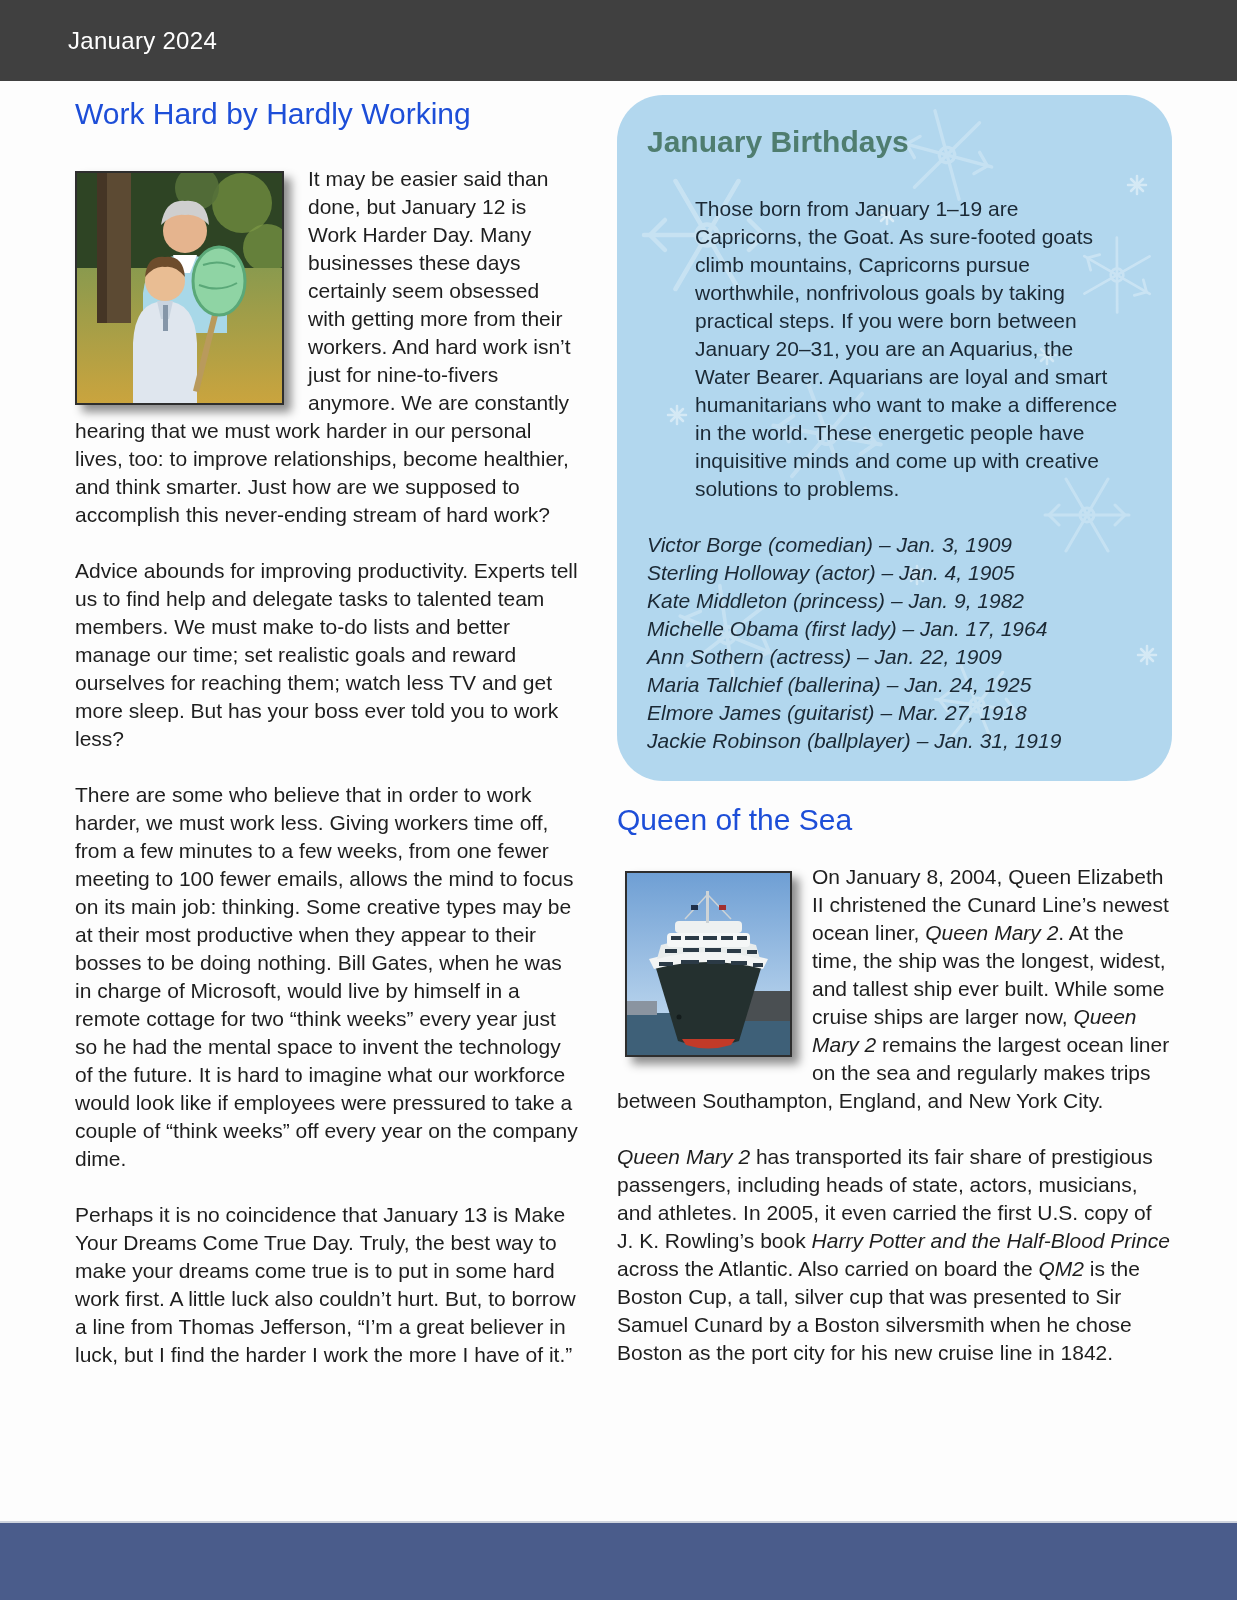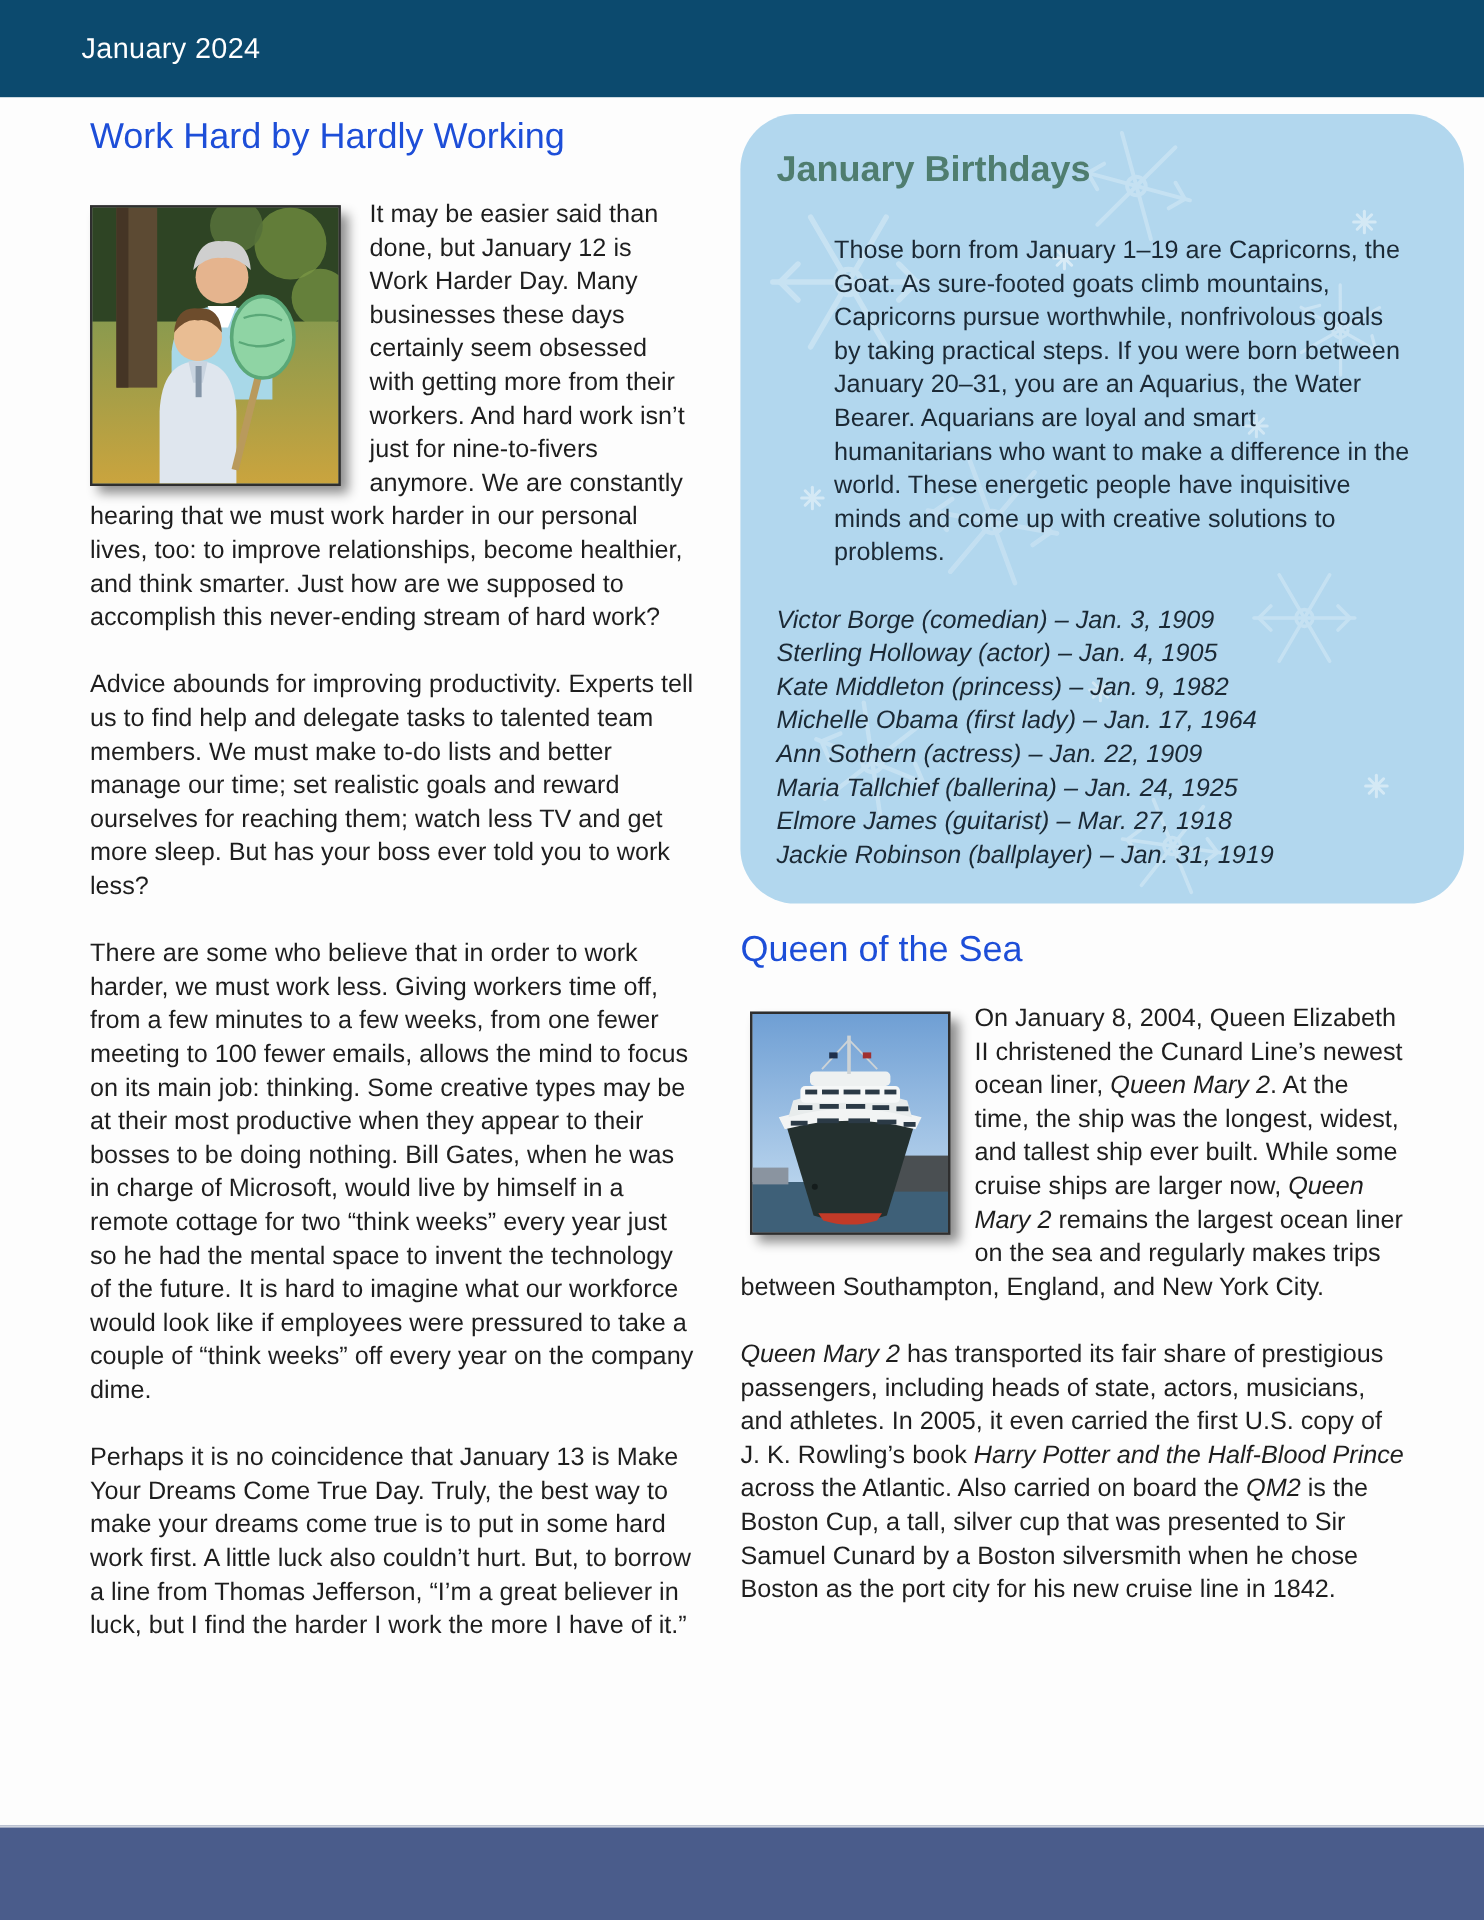--- a/index.html
+++ b/index.html
@@ -1,21 +1,21 @@
 <!DOCTYPE html>
 <html><head>
 <meta charset="utf-8">
 <style>
   html,body{margin:0;padding:0;background:#ffffff;}
   .page{
     position:relative;width:1237px;height:1600px;overflow:hidden;
     background:#fdfdfd;font-family:"Liberation Sans", sans-serif;color:#1e1e1e;
   }
   .topbar{
-    position:absolute;left:0;top:0;width:100%;height:81px;background:#0c4a6e;
+    position:absolute;left:0;top:0;width:100%;height:81px;background:#404040;
     display:flex;align-items:center;
   }
   .topbar .issue-date{color:#ffffff;font-size:24px;padding-left:68px;letter-spacing:.3px;}
   .bottombar{
     position:absolute;left:0;bottom:0;width:100%;height:77px;background:#4a5c8b;
     border-top:2px solid #cfd4de;
   }
   .col-left{position:absolute;left:75px;top:97px;width:505px;}
   .col-right{position:absolute;left:617px;top:95px;width:555px;}
   h1.article-title{font-size:30px;font-weight:normal;margin:0 0 34px 0;color:#1d4ed8;}
@@ -24,21 +24,21 @@
   em{font-style:italic;}
   .photo-frame{
     float:left;border:2px solid #2e2e2e;background:#888;
     box-shadow:7px 7px 9px rgba(0,0,0,.45);
   }
   .photo-grandpa{width:205px;height:230px;margin:6px 24px 10px 0;}
   .photo-ship{width:163px;height:182px;margin:8px 20px 8px 8px;}
   .photo-frame svg{display:block;}
   .birthday-box{
     position:relative;background:#b2d7ee;border-radius:46px;
-    padding:22px 42px 26px 30px;overflow:hidden;box-sizing:border-box;width:603px;
+    padding:22px 42px 26px 30px;overflow:hidden;box-sizing:border-box;width:555px;
   }
   .birthday-box .flakes{position:absolute;left:0;top:0;z-index:0;}
   .birthday-box .box-inner{position:relative;z-index:1;}
   h2.box-title{font-size:30px;font-weight:bold;color:#4f7d6f;margin:8px 0 36px 0;}
   .birthday-box p.body-text{color:#1b2935;margin-left:48px;}
   .birthday-list{font-size:21px;line-height:28px;color:#1b2935;}
   .birthday-list .birthday-row{white-space:nowrap;font-style:italic;}
   .sea-article h1.article-title{margin:22px 0 26px 0;}
   .clearfix::after{content:"";display:block;clear:both;}
 </style>

